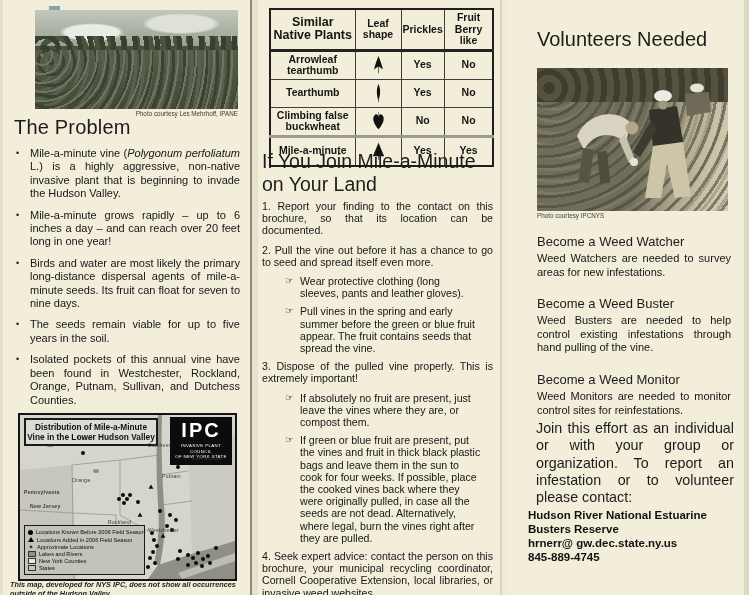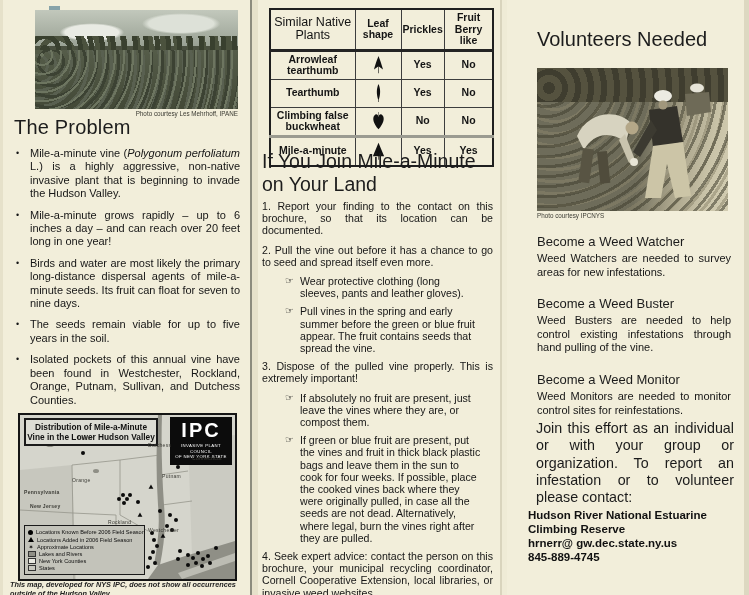--- a/index.html
+++ b/index.html
@@ -64,21 +64,21 @@
   .map-label:nth-of-type(7){left:142px;top:58px;}
   .map-label:nth-of-type(8){left:88px;top:104px;}
   .map-label:nth-of-type(9){left:128px;top:112px;}
   .map-cap{left:10px;top:580px;width:232px;font-size:7.3px;font-style:italic;font-weight:600;color:#222;}
   
   .similar-table{position:absolute;left:269px;top:8px;border-collapse:collapse;table-layout:fixed;}
   .similar-table th,.similar-table td{border:1px solid #3d3d3d;text-align:center;vertical-align:middle;
     font-size:10.5px;line-height:11.5px;padding:2px 1px;color:#141414;font-weight:700;}
   .similar-table{border:2px solid #1f1f1f;}
   .similar-table thead th{border-bottom:3px solid #242424;height:27px;}
-  .similar-table thead th.plants-h{font-weight:400;font-size:12.5px;line-height:13.5px;}
+  .similar-table thead th.plants-h{font-weight:700;font-size:12.5px;line-height:13.5px;}
   .similar-table td{height:23px;}
   .similar-table tr:last-child td{border-top:3px solid #9b9b91;}
   .leafshape{width:15px;height:20px;display:block;margin:0 auto;}
   .mid-heading{left:262px;top:150px;width:236px;font-size:19.5px;line-height:23px;color:#1c1c1c;}
   .mid-items{left:262px;top:200px;width:231px;}
   .mitem{font-size:10.6px;line-height:12.2px;margin-bottom:7px;}
   .mitem.step{text-align:justify;}
   .mitem.tip{margin-left:38px;margin-right:12px;margin-bottom:6px;position:relative;text-align:left;}
   .mitem .hand{position:absolute;left:-15px;top:0;font-size:10px;}
   
@@ -377,18 +377,18 @@
       <div class="wsec">
         <div class="wsec-title">Become a Weed Monitor</div>
         <div class="wsec-body">Weed Monitors are needed to monitor control sites for reinfestations.</div>
       </div>
     </div>
 
   <div class="abs join">Join this effort as an individual or with your group or organization. To report an infestation or to volunteer please contact:</div>
 
   <div class="abs contact">
     <div>Hudson River National Estuarine</div>
-    <div>Climbing Reserve</div>
+    <div>Busters Reserve</div>
     <div>hrnerr@ gw.dec.state.ny.us</div>
     <div>845-889-4745</div>
   </div>
 
 </div>
 
 </body></html>

